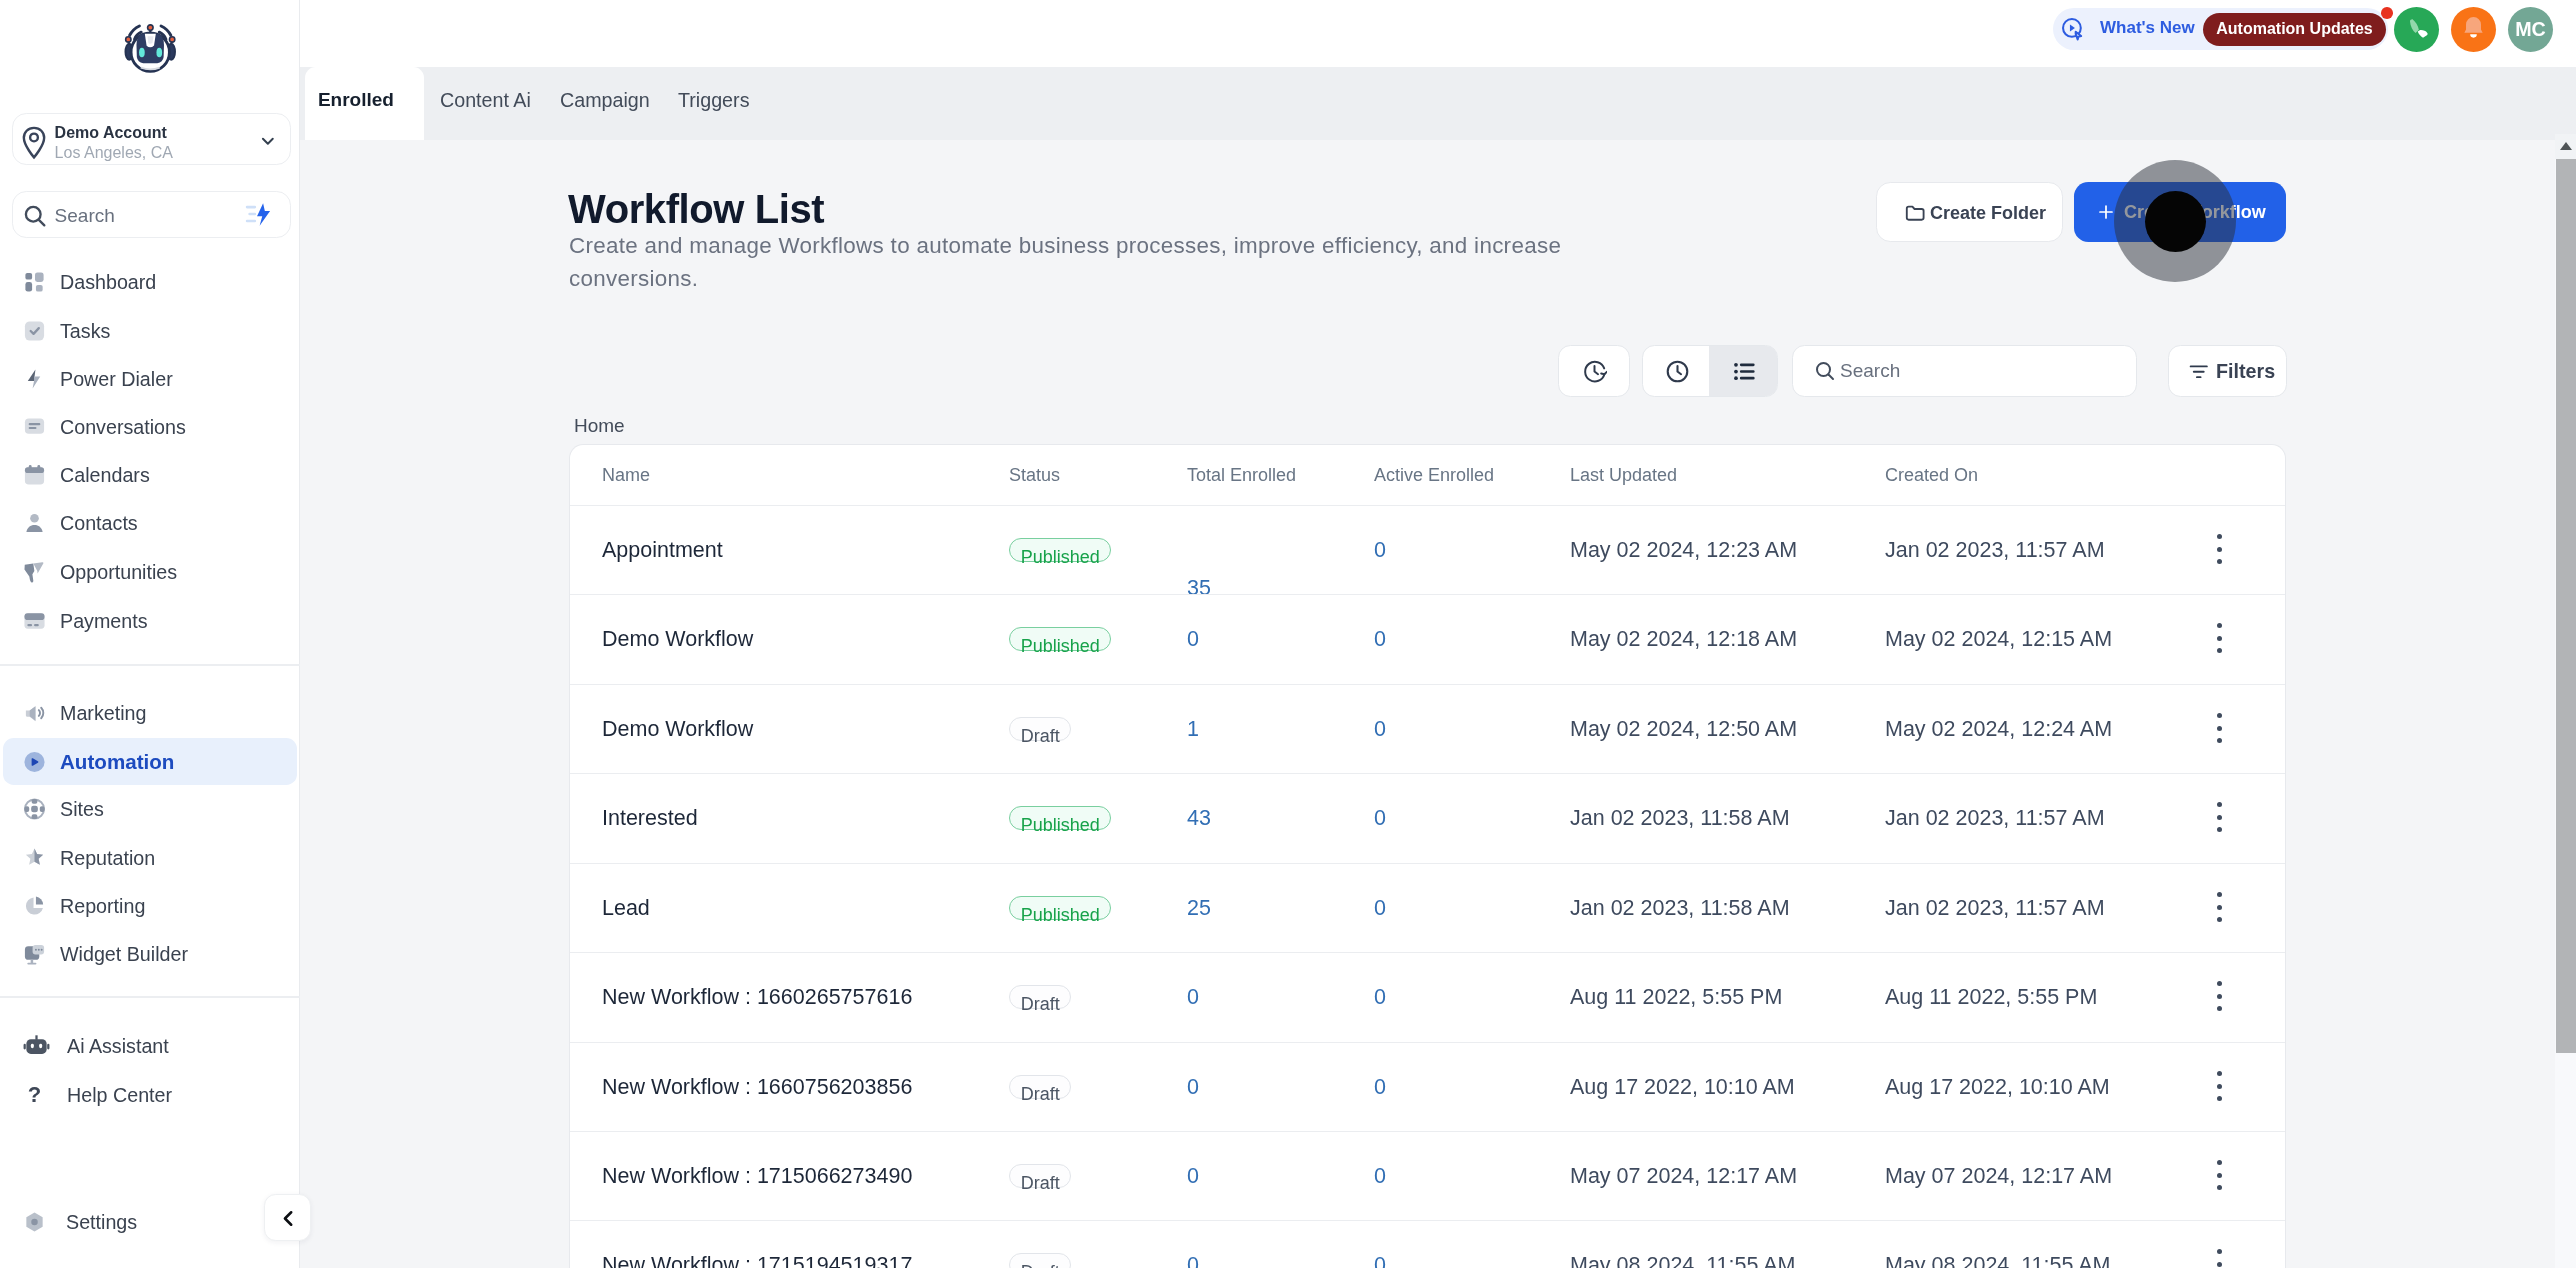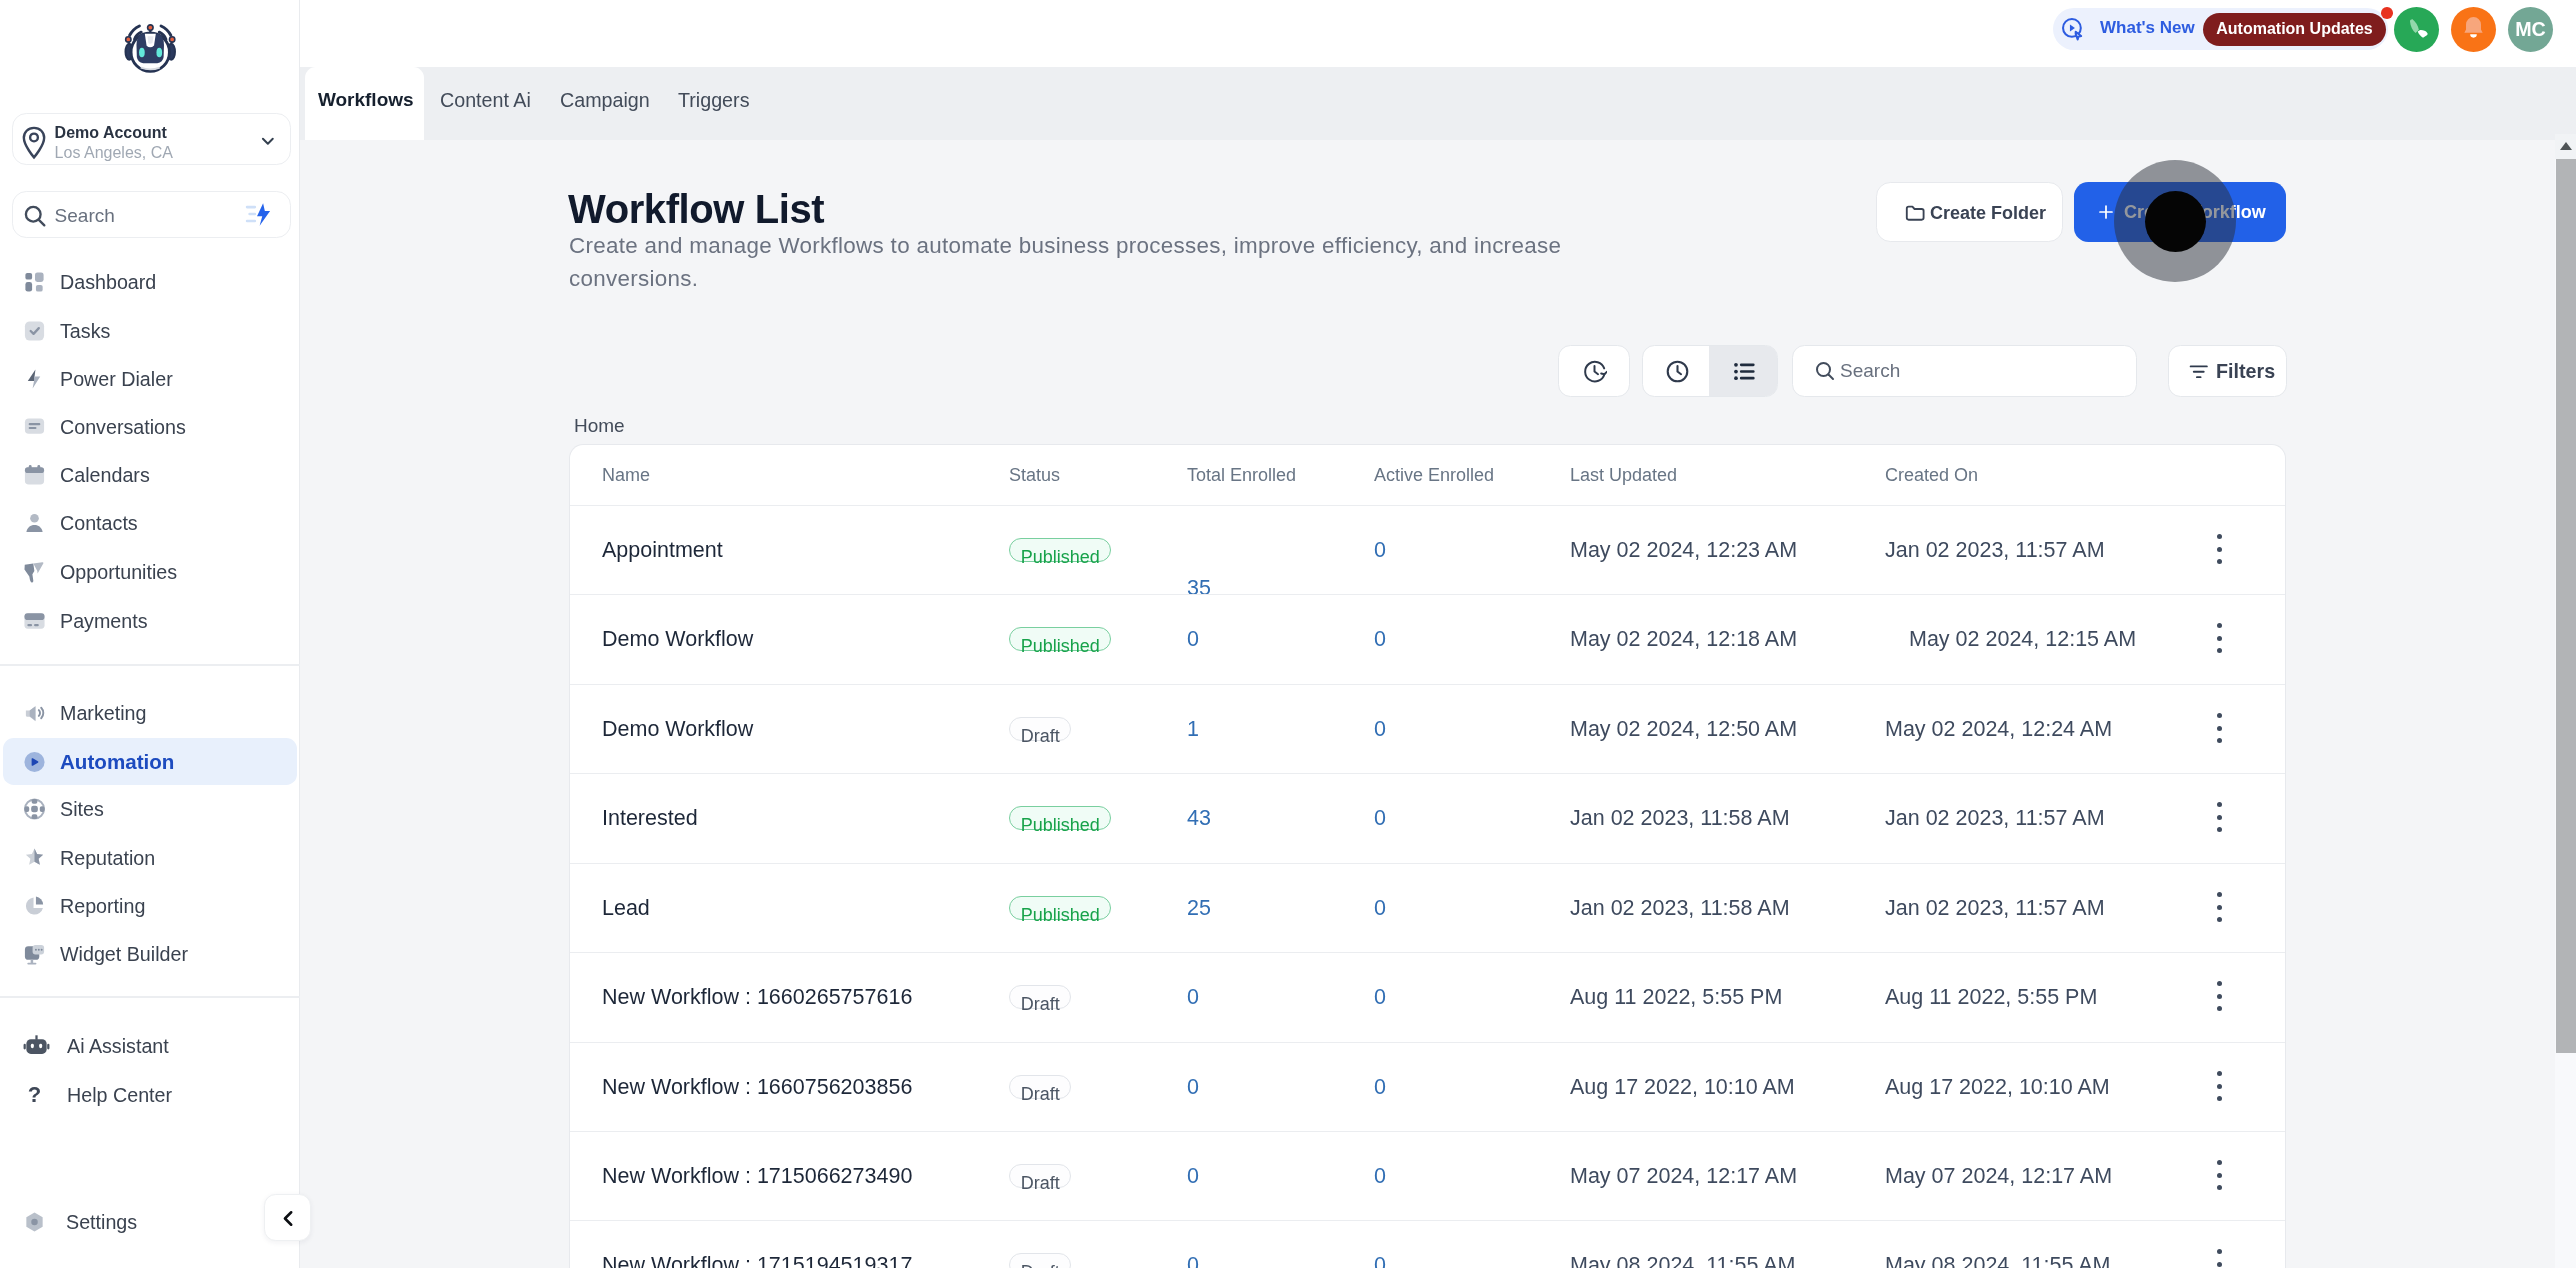--- a/index.html
+++ b/index.html
@@ -86,21 +86,21 @@
 #c-bell { left:2451px; background:#f97316; }
 #c-mc { left:2508px; background:#73a795; }
 #c-mc span { position:absolute; width:100%; text-align:center; top:10.7px; font-size:19.7px; font-weight:700; color:#fff; }
 </style>
 </head>
 <body>
 
 <div id="topbar"></div>
 <div id="tabbar">
   <div class="tab-active">
-      <span>Workflows</span>
+      <span>Enrolled</span>
     </div>
   <div class="tab" style="left:140px;">Content Ai</div>
   <div class="tab" style="left:260px;">Campaign</div>
   <div class="tab" style="left:378px;">Triggers</div>
 </div>
 
 <div id="content">
   <h1>Workflow List</h1>
   <div class="subtitle">Create and manage Workflows to automate business processes, improve efficiency, and increase conversions.</div>
   <div class="btn" id="btn-folder">
@@ -171,21 +171,21 @@
           <i style="top:12.5px;"></i>
           <i style="top:25px;"></i>
         </div>
     </div>
     <div class="row" style="top:149px;">
       <div class="name">Demo Workflow</div>
       <div class="pill pub">Published</div>
       <div class="num" style="left:617px;">0</div>
       <div class="num" style="left:804px;">0</div>
       <div class="date" style="left:1000px;">May 02 2024, 12:18 AM</div>
-      <div class="date" style="left:1315px;margin-left:24px;">May 02 2024, 12:15 AM</div>
+      <div class="date" style="left:1315px;">May 02 2024, 12:15 AM</div>
       <div class="dots">
           <i style="top:0;"></i>
           <i style="top:12.5px;"></i>
           <i style="top:25px;"></i>
         </div>
     </div>
     <div class="row" style="top:239px;">
       <div class="name">Demo Workflow</div>
       <div class="pill draft">Draft</div>
       <div class="num" style="left:617px;">1</div>

